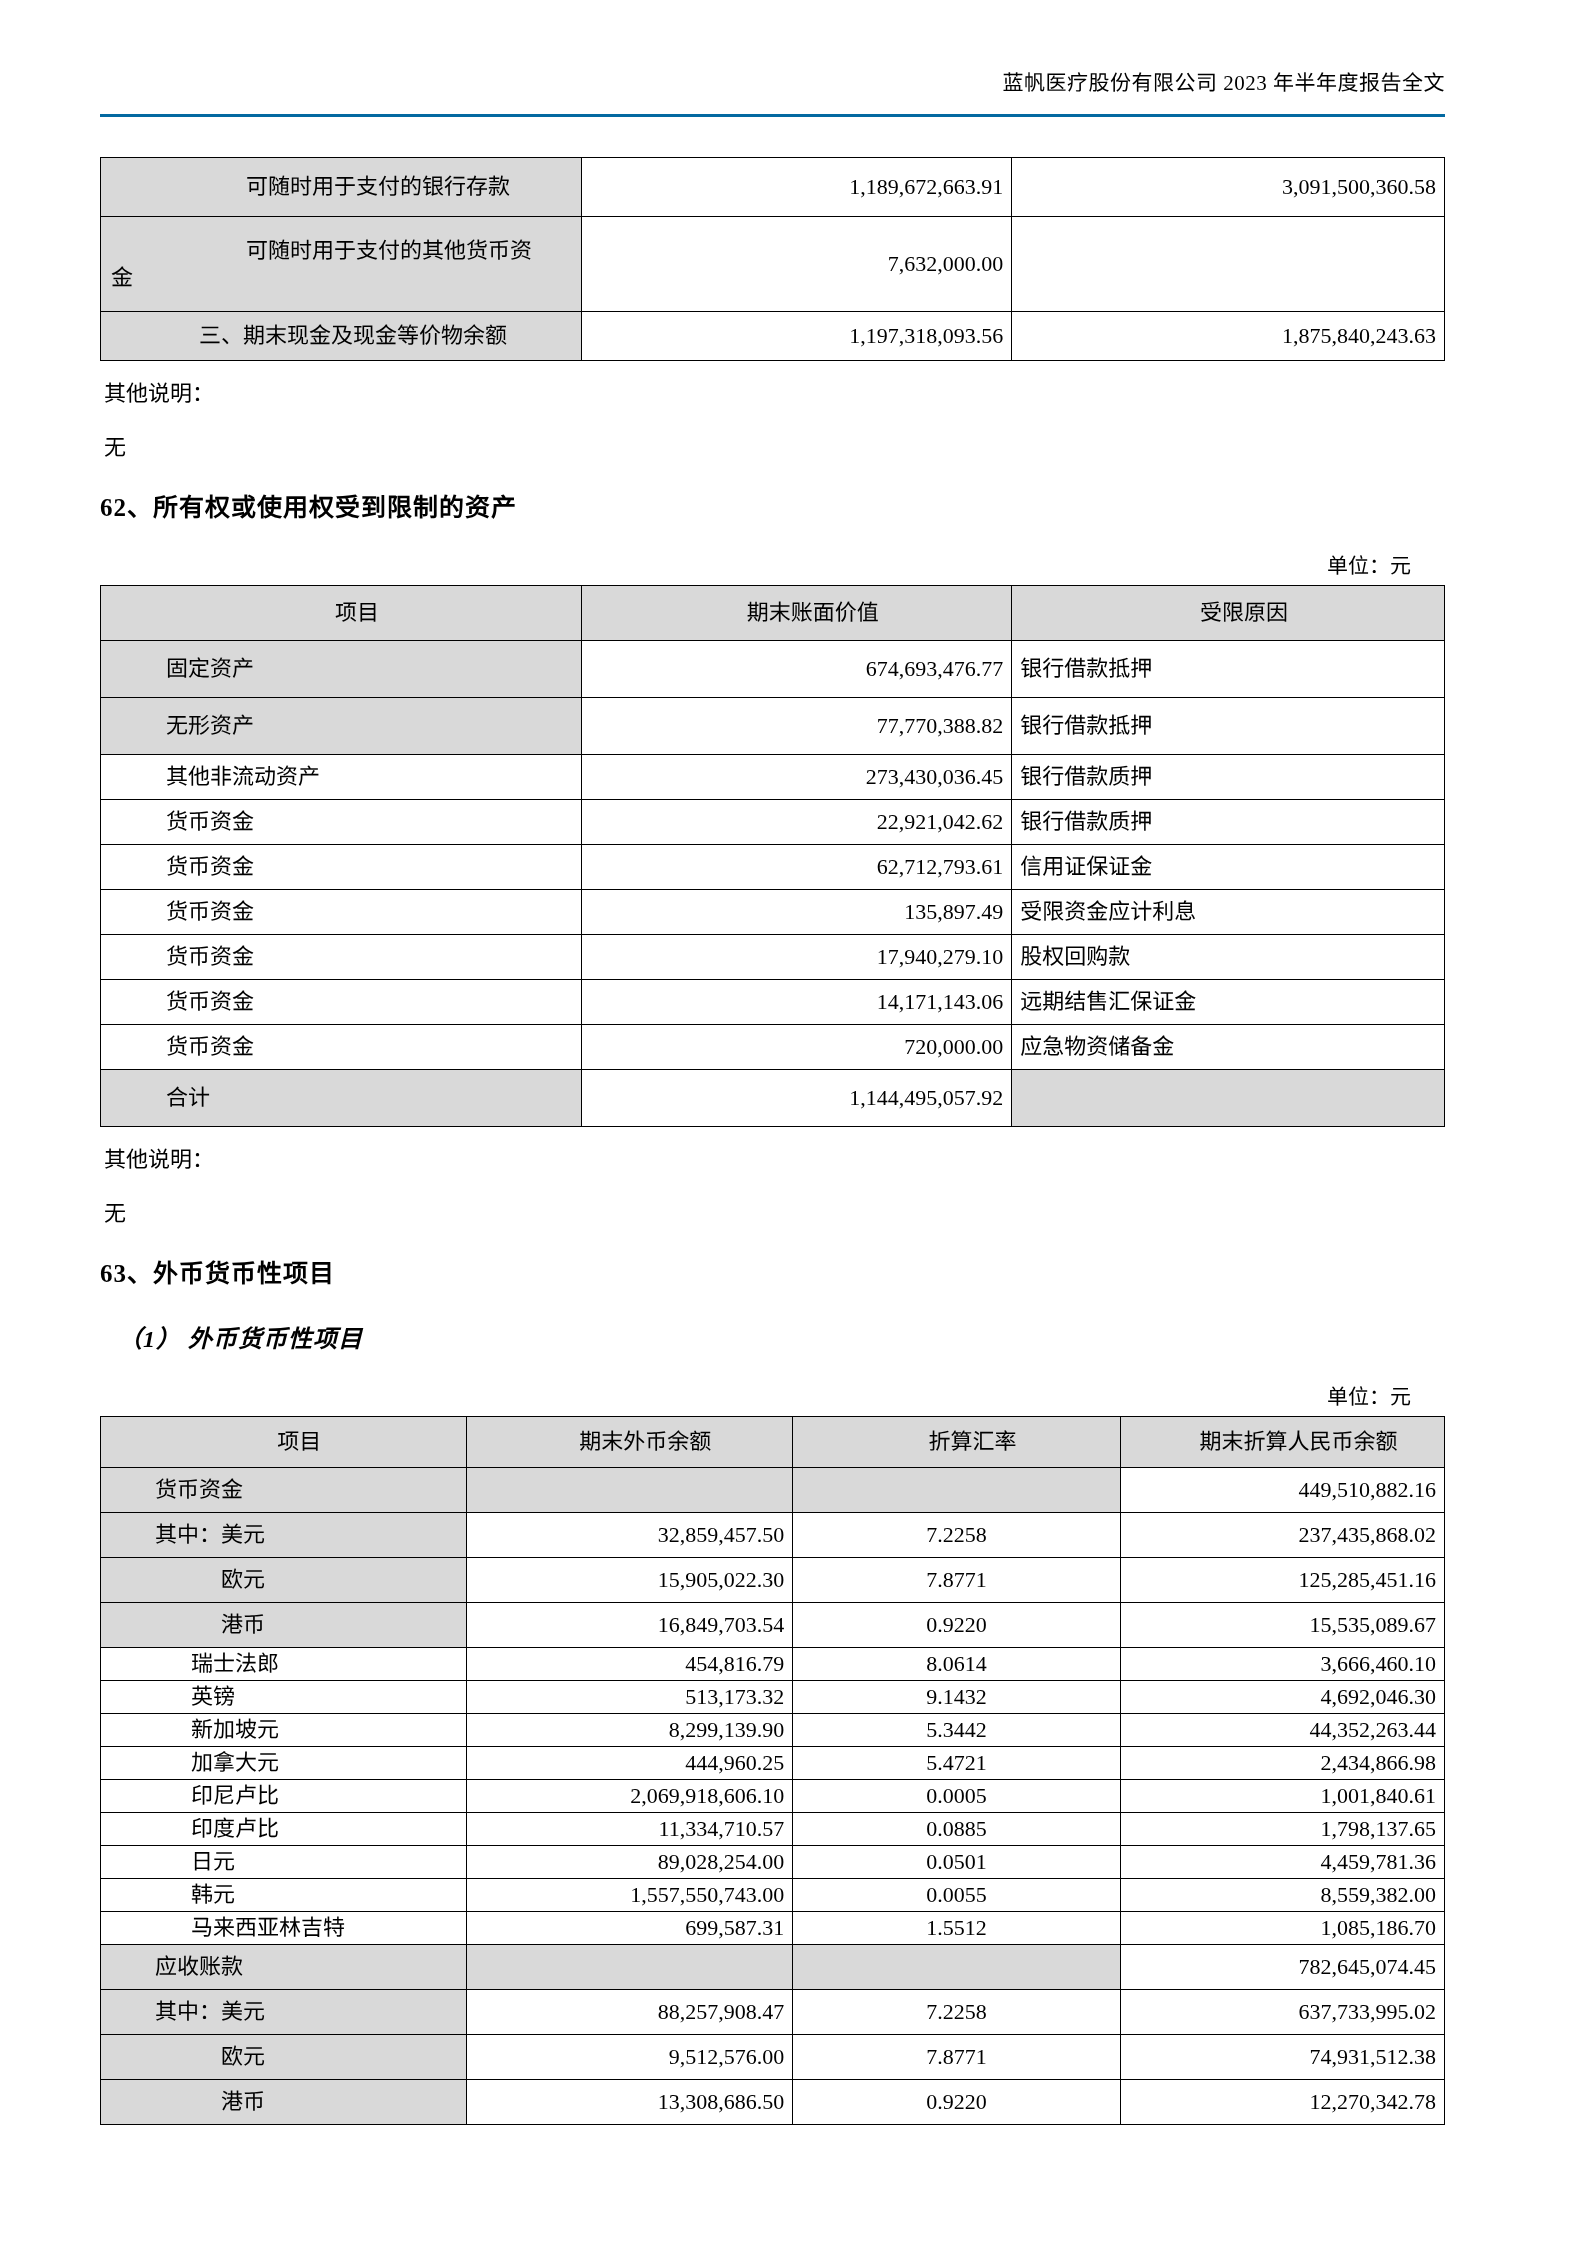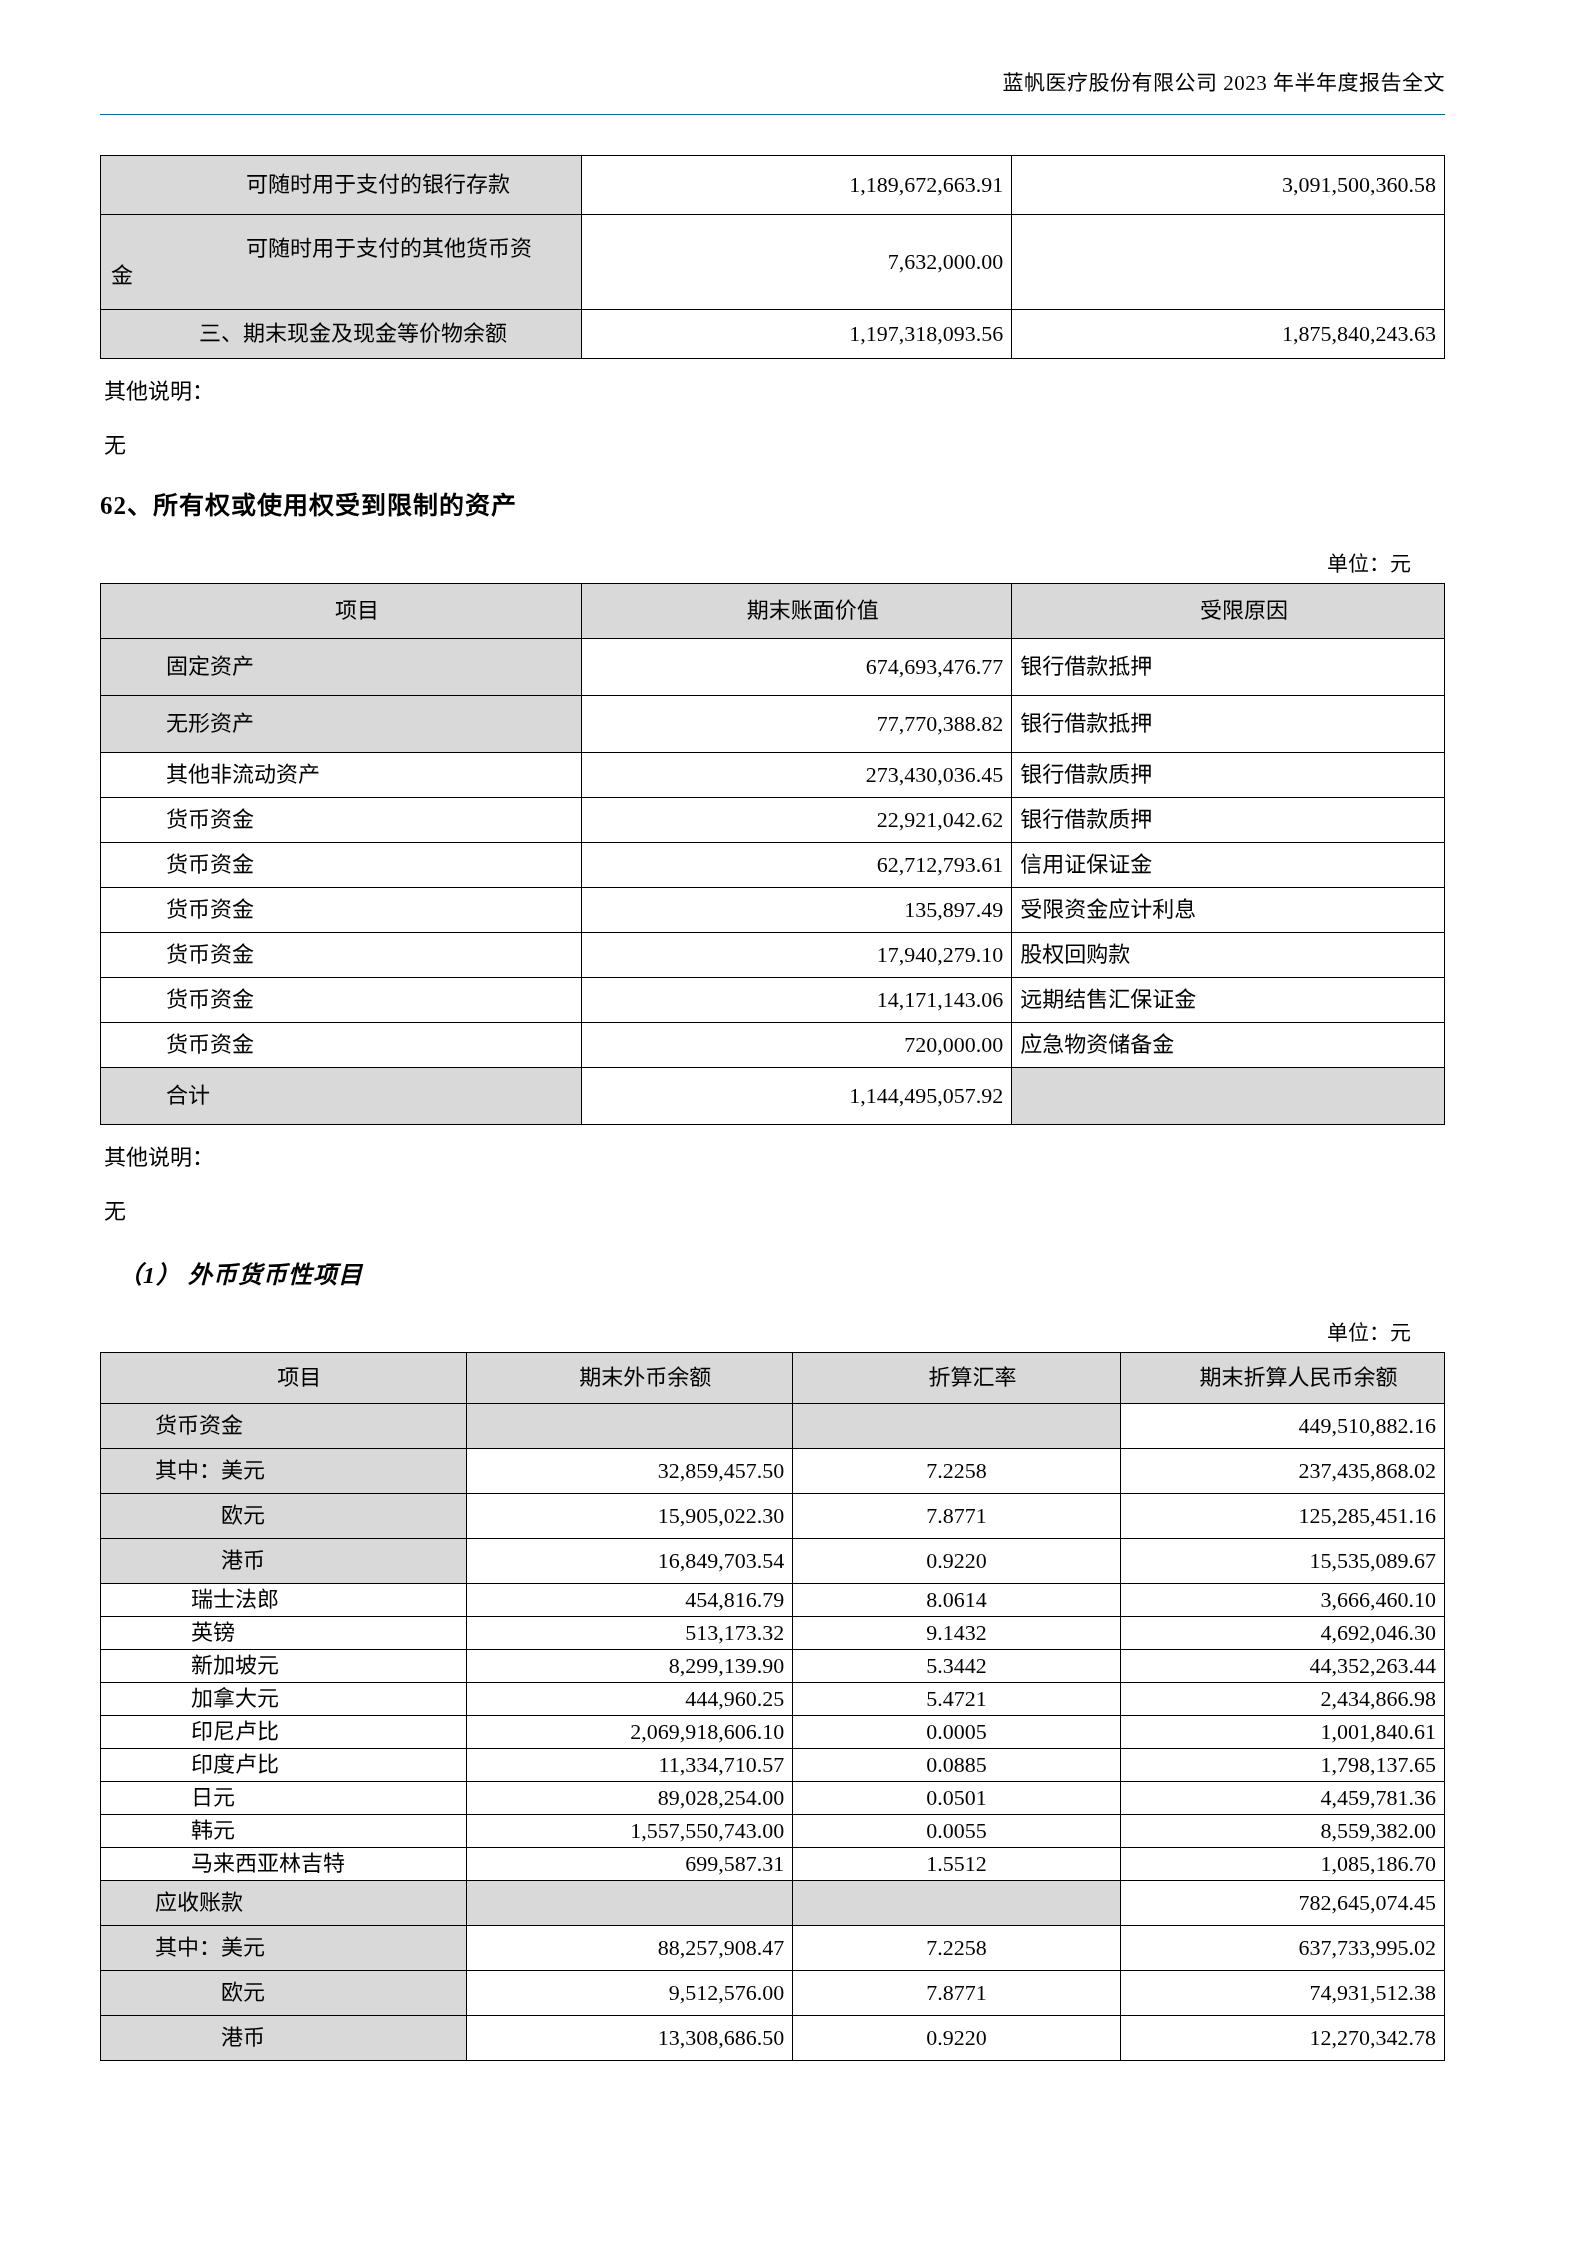--- a/index.html
+++ b/index.html
@@ -3,21 +3,21 @@
 <meta charset="utf-8">
 <style>
   html,body{margin:0;padding:0;background:#ffffff;}
   .page{
     width:1587px;height:2245px;background:#fff;overflow:hidden;
     font-family:"Liberation Serif","DejaVu Serif",serif;color:#000;
     position:relative;
   }
   .doc-header{
     margin-left:100px;width:1345px;box-sizing:border-box;
-    padding-top:66px;padding-bottom:18px;border-bottom:1px solid #0369a1;
+    padding-top:66px;padding-bottom:18px;border-bottom:3px solid #0369a1;
     text-align:right;font-size:21px;letter-spacing:0.5px;
   }
   .content{margin-left:100px;width:1345px;}
 
   table.doc-table{border-collapse:collapse;width:100%;table-layout:fixed;font-size:22px;}
   .doc-table th,.doc-table td{
     border:1px solid #000;padding:2px 8px;vertical-align:middle;overflow:hidden;
     line-height:1.25;
   }
   .doc-table th{background:#d9d9d9;font-weight:normal;text-align:center;padding-left:40px;}
@@ -162,20 +162,21 @@
           <tr class="shade-firstlast r-tall">
             <td class="col-item">合计</td>
             <td class="col-value">1,144,495,057.92</td>
             <td class="col-reason"></td>
           </tr>
         </tbody>
     </table>
     <div class="notes-label">其他说明：</div>
     <div class="notes-value">无</div>
 
+    <div class="sec-heading">63、外币货币性项目</div>
     <div class="sub-heading">（1） 外币货币性项目</div>
     <div class="unit-line">单位：元</div>
     <table id="t63" class="doc-table">
       <colgroup>
         <col style="width:27.2%">
           <col style="width:24.3%">
           <col style="width:24.4%">
           <col style="width:24.1%">
       </colgroup>
       <thead>

